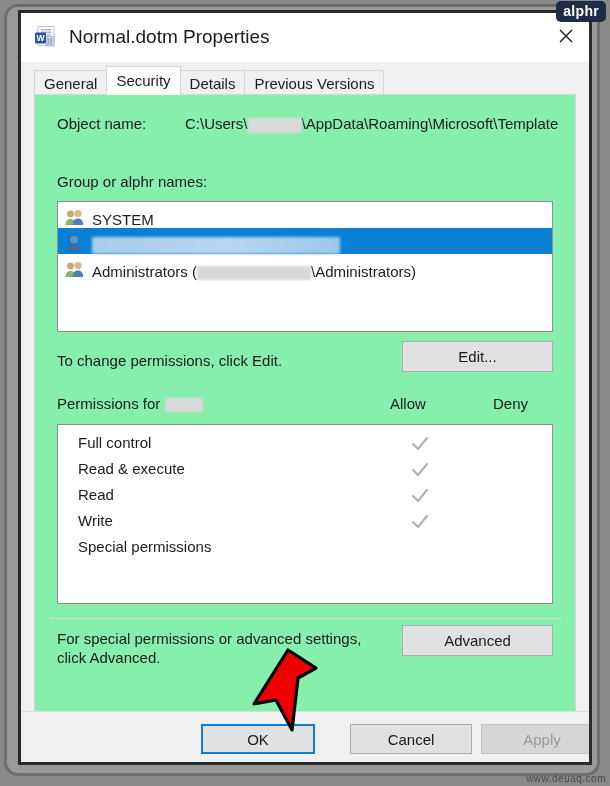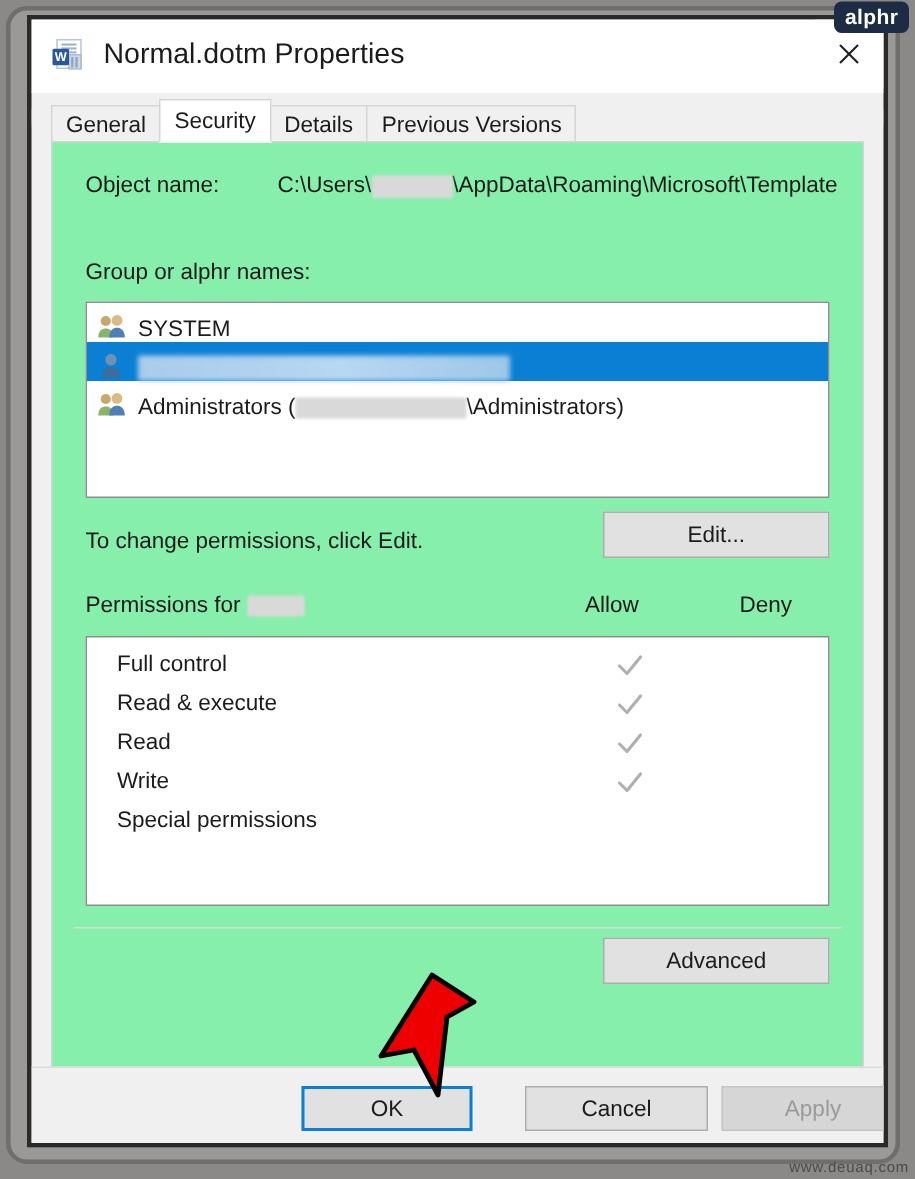--- a/index.html
+++ b/index.html
@@ -456,20 +456,24 @@
               </svg>
           </span>
         </div>
         <div class="perm-row">
           <span class="perm-name">Special permissions</span>
         </div>
       </div>
 
       <div class="sep"></div>
 
+      <div class="hintline" style="left:22px;top:534px;width:330px;">
+        <span>For special permissions or advanced settings,</span><br>
+        <span>click Advanced.</span>
+      </div>
       <button class="btn" style="left:367px;top:530px;width:151px;height:31px;">Advanced</button>
     </div>
 
     <div class="footer">
       <button class="btn default" style="left:180px;width:114px;">OK</button>
       <button class="btn" style="left:329px;width:122px;">Cancel</button>
       <button class="btn disabled" style="left:460px;width:122px;text-align:center;">Apply</button>
     </div>
   </div>
 

